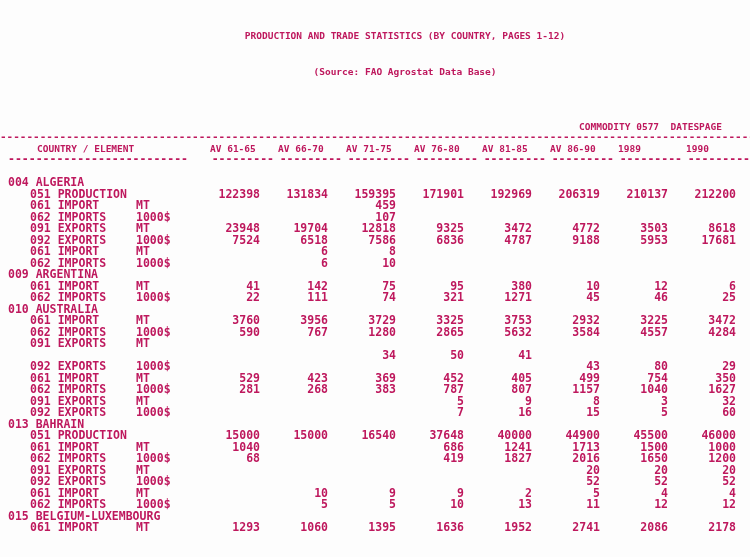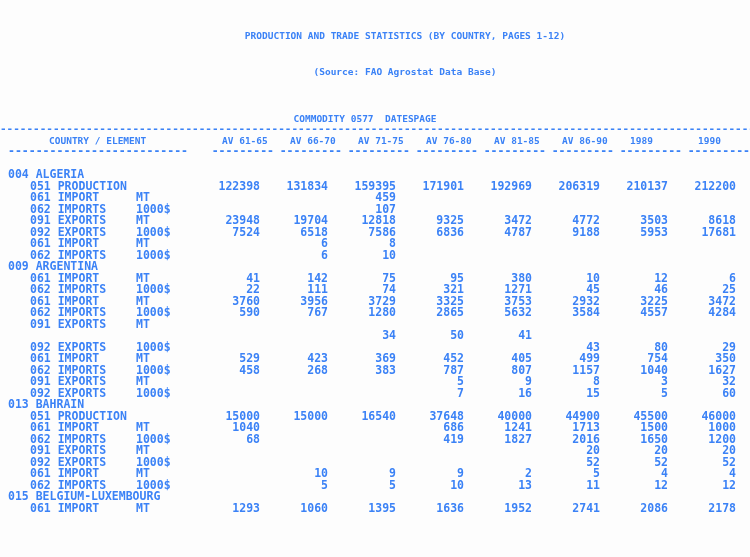--- a/index.html
+++ b/index.html
@@ -1,30 +1,30 @@
 <!DOCTYPE html>
 <html><head>
 <meta charset="utf-8">
 <style>
   html,body{margin:0;padding:0;background:#fdfdfd;}
   .page{
     position:relative;
     width:750px;height:557px;
     overflow:hidden;
     background:#fdfdfd;
-    color:#3b82f6;
+    color:#be185d;
     font-family:"DejaVu Sans Mono", monospace;
     font-weight:bold;
     -webkit-font-smoothing:none;
   }
   .title-block{padding-top:6px;padding-left:60px;text-align:center;font-size:9.5px;line-height:12px;white-space:pre;}
-  .meta-row{display:flex;justify-content:center;margin-top:11px;height:12px;line-height:12px;
+  .meta-row{display:flex;justify-content:flex-end;margin-top:19px;height:12px;line-height:12px;
     font-size:9.5px;padding:0 28px 0 8px;white-space:pre;}
   .rule-full{height:10px;line-height:8px;font-size:11px;overflow:hidden;white-space:nowrap;letter-spacing:0;}
-  .head-row{display:flex;height:12px;line-height:12px;font-size:9.5px;padding-left:24px;white-space:pre;}
+  .head-row{display:flex;height:12px;line-height:12px;font-size:9.5px;padding-left:12px;white-space:pre;}
   .head-label{width:184px;flex:0 0 184px;padding-left:25px;box-sizing:border-box;}
   .head-num{width:68px;flex:0 0 68px;text-align:left;transform:translateX(14px);}
   .dash-row{display:flex;height:11px;line-height:9px;font-size:11.5px;padding-left:8px;overflow:hidden;white-space:pre;}
   .dash-label{width:184px;flex:0 0 184px;overflow:hidden;}
   .dash-num{width:68px;flex:0 0 68px;text-align:right;transform:translateX(14px);}
   .spacer{height:11px;}
   .tbody{font-size:11.5px;}
   .row{display:flex;height:11.5px;line-height:11.5px;padding-left:8px;white-space:pre;}
   .c-label{width:128px;flex:0 0 128px;box-sizing:border-box;white-space:nowrap;overflow:visible;}
   .c-label.el{padding-left:22px;}
@@ -65,27 +65,28 @@
       <div class="row"><span class="c-label el">051 PRODUCTION</span><span class="c-unit"></span><span class="c-num">122398</span><span class="c-num">131834</span><span class="c-num">159395</span><span class="c-num">171901</span><span class="c-num">192969</span><span class="c-num">206319</span><span class="c-num">210137</span><span class="c-num">212200</span></div>
       <div class="row"><span class="c-label el">061 IMPORT</span><span class="c-unit">MT</span><span class="c-num"></span><span class="c-num"></span><span class="c-num">459</span><span class="c-num"></span><span class="c-num"></span><span class="c-num"></span><span class="c-num"></span><span class="c-num"></span></div>
       <div class="row"><span class="c-label el">062 IMPORTS</span><span class="c-unit">1000$</span><span class="c-num"></span><span class="c-num"></span><span class="c-num">107</span><span class="c-num"></span><span class="c-num"></span><span class="c-num"></span><span class="c-num"></span><span class="c-num"></span></div>
       <div class="row"><span class="c-label el">091 EXPORTS</span><span class="c-unit">MT</span><span class="c-num">23948</span><span class="c-num">19704</span><span class="c-num">12818</span><span class="c-num">9325</span><span class="c-num">3472</span><span class="c-num">4772</span><span class="c-num">3503</span><span class="c-num">8618</span></div>
       <div class="row"><span class="c-label el">092 EXPORTS</span><span class="c-unit">1000$</span><span class="c-num">7524</span><span class="c-num">6518</span><span class="c-num">7586</span><span class="c-num">6836</span><span class="c-num">4787</span><span class="c-num">9188</span><span class="c-num">5953</span><span class="c-num">17681</span></div>
       <div class="row"><span class="c-label el">061 IMPORT</span><span class="c-unit">MT</span><span class="c-num"></span><span class="c-num">6</span><span class="c-num">8</span><span class="c-num"></span><span class="c-num"></span><span class="c-num"></span><span class="c-num"></span><span class="c-num"></span></div>
       <div class="row"><span class="c-label el">062 IMPORTS</span><span class="c-unit">1000$</span><span class="c-num"></span><span class="c-num">6</span><span class="c-num">10</span><span class="c-num"></span><span class="c-num"></span><span class="c-num"></span><span class="c-num"></span><span class="c-num"></span></div>
       <div class="row"><span class="c-label">009 ARGENTINA</span></div>
       <div class="row"><span class="c-label el">061 IMPORT</span><span class="c-unit">MT</span><span class="c-num">41</span><span class="c-num">142</span><span class="c-num">75</span><span class="c-num">95</span><span class="c-num">380</span><span class="c-num">10</span><span class="c-num">12</span><span class="c-num">6</span></div>
       <div class="row"><span class="c-label el">062 IMPORTS</span><span class="c-unit">1000$</span><span class="c-num">22</span><span class="c-num">111</span><span class="c-num">74</span><span class="c-num">321</span><span class="c-num">1271</span><span class="c-num">45</span><span class="c-num">46</span><span class="c-num">25</span></div>
+      <div class="row"><span class="c-label">010 AUSTRALIA</span></div>
       <div class="row"><span class="c-label el">061 IMPORT</span><span class="c-unit">MT</span><span class="c-num">3760</span><span class="c-num">3956</span><span class="c-num">3729</span><span class="c-num">3325</span><span class="c-num">3753</span><span class="c-num">2932</span><span class="c-num">3225</span><span class="c-num">3472</span></div>
       <div class="row"><span class="c-label el">062 IMPORTS</span><span class="c-unit">1000$</span><span class="c-num">590</span><span class="c-num">767</span><span class="c-num">1280</span><span class="c-num">2865</span><span class="c-num">5632</span><span class="c-num">3584</span><span class="c-num">4557</span><span class="c-num">4284</span></div>
       <div class="row"><span class="c-label el">091 EXPORTS</span><span class="c-unit">MT</span><span class="c-num"></span><span class="c-num"></span><span class="c-num"></span><span class="c-num"></span><span class="c-num"></span><span class="c-num"></span><span class="c-num"></span><span class="c-num"></span></div>
       <div class="row"><span class="c-label"></span><span class="c-unit"></span><span class="c-num"></span><span class="c-num"></span><span class="c-num">34</span><span class="c-num">50</span><span class="c-num">41</span><span class="c-num"></span><span class="c-num"></span><span class="c-num"></span></div>
       <div class="row"><span class="c-label el">092 EXPORTS</span><span class="c-unit">1000$</span><span class="c-num"></span><span class="c-num"></span><span class="c-num"></span><span class="c-num"></span><span class="c-num"></span><span class="c-num">43</span><span class="c-num">80</span><span class="c-num">29</span></div>
       <div class="row"><span class="c-label el">061 IMPORT</span><span class="c-unit">MT</span><span class="c-num">529</span><span class="c-num">423</span><span class="c-num">369</span><span class="c-num">452</span><span class="c-num">405</span><span class="c-num">499</span><span class="c-num">754</span><span class="c-num">350</span></div>
-      <div class="row"><span class="c-label el">062 IMPORTS</span><span class="c-unit">1000$</span><span class="c-num">458</span><span class="c-num">268</span><span class="c-num">383</span><span class="c-num">787</span><span class="c-num">807</span><span class="c-num">1157</span><span class="c-num">1040</span><span class="c-num">1627</span></div>
+      <div class="row"><span class="c-label el">062 IMPORTS</span><span class="c-unit">1000$</span><span class="c-num">281</span><span class="c-num">268</span><span class="c-num">383</span><span class="c-num">787</span><span class="c-num">807</span><span class="c-num">1157</span><span class="c-num">1040</span><span class="c-num">1627</span></div>
       <div class="row"><span class="c-label el">091 EXPORTS</span><span class="c-unit">MT</span><span class="c-num"></span><span class="c-num"></span><span class="c-num"></span><span class="c-num">5</span><span class="c-num">9</span><span class="c-num">8</span><span class="c-num">3</span><span class="c-num">32</span></div>
       <div class="row"><span class="c-label el">092 EXPORTS</span><span class="c-unit">1000$</span><span class="c-num"></span><span class="c-num"></span><span class="c-num"></span><span class="c-num">7</span><span class="c-num">16</span><span class="c-num">15</span><span class="c-num">5</span><span class="c-num">60</span></div>
       <div class="row"><span class="c-label">013 BAHRAIN</span></div>
       <div class="row"><span class="c-label el">051 PRODUCTION</span><span class="c-unit"></span><span class="c-num">15000</span><span class="c-num">15000</span><span class="c-num">16540</span><span class="c-num">37648</span><span class="c-num">40000</span><span class="c-num">44900</span><span class="c-num">45500</span><span class="c-num">46000</span></div>
       <div class="row"><span class="c-label el">061 IMPORT</span><span class="c-unit">MT</span><span class="c-num">1040</span><span class="c-num"></span><span class="c-num"></span><span class="c-num">686</span><span class="c-num">1241</span><span class="c-num">1713</span><span class="c-num">1500</span><span class="c-num">1000</span></div>
       <div class="row"><span class="c-label el">062 IMPORTS</span><span class="c-unit">1000$</span><span class="c-num">68</span><span class="c-num"></span><span class="c-num"></span><span class="c-num">419</span><span class="c-num">1827</span><span class="c-num">2016</span><span class="c-num">1650</span><span class="c-num">1200</span></div>
       <div class="row"><span class="c-label el">091 EXPORTS</span><span class="c-unit">MT</span><span class="c-num"></span><span class="c-num"></span><span class="c-num"></span><span class="c-num"></span><span class="c-num"></span><span class="c-num">20</span><span class="c-num">20</span><span class="c-num">20</span></div>
       <div class="row"><span class="c-label el">092 EXPORTS</span><span class="c-unit">1000$</span><span class="c-num"></span><span class="c-num"></span><span class="c-num"></span><span class="c-num"></span><span class="c-num"></span><span class="c-num">52</span><span class="c-num">52</span><span class="c-num">52</span></div>
       <div class="row"><span class="c-label el">061 IMPORT</span><span class="c-unit">MT</span><span class="c-num"></span><span class="c-num">10</span><span class="c-num">9</span><span class="c-num">9</span><span class="c-num">2</span><span class="c-num">5</span><span class="c-num">4</span><span class="c-num">4</span></div>
       <div class="row"><span class="c-label el">062 IMPORTS</span><span class="c-unit">1000$</span><span class="c-num"></span><span class="c-num">5</span><span class="c-num">5</span><span class="c-num">10</span><span class="c-num">13</span><span class="c-num">11</span><span class="c-num">12</span><span class="c-num">12</span></div>

